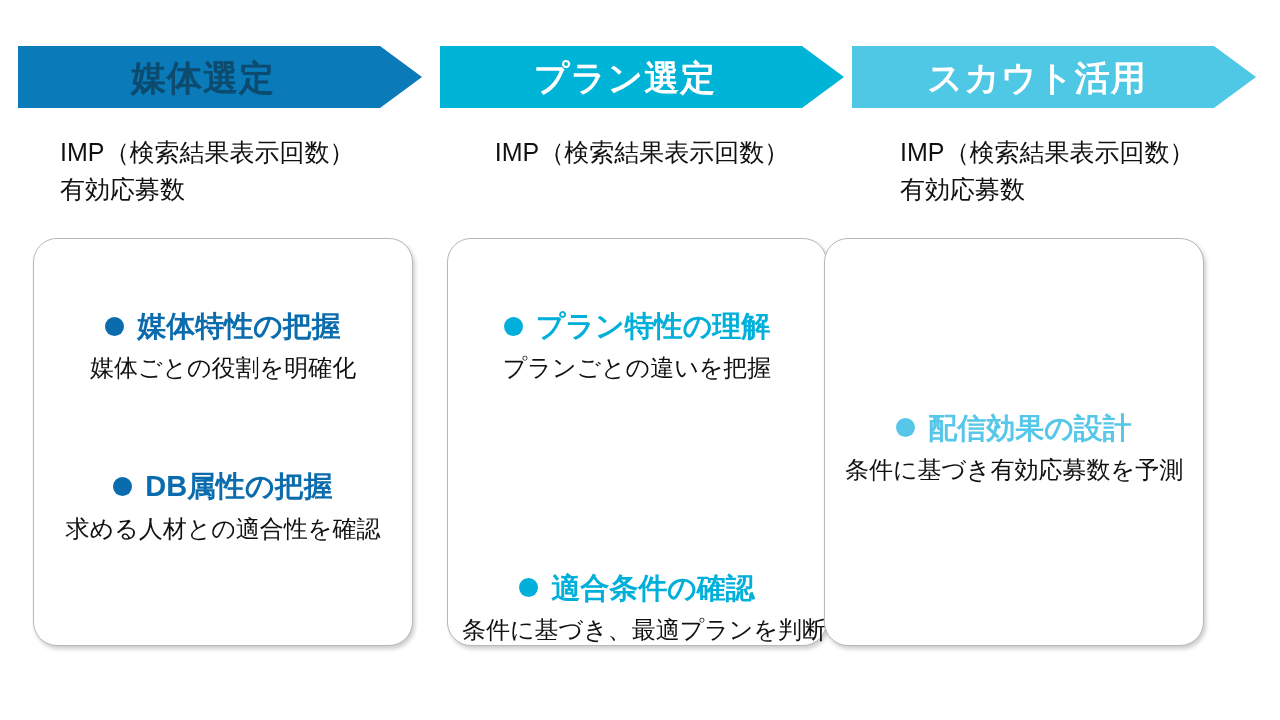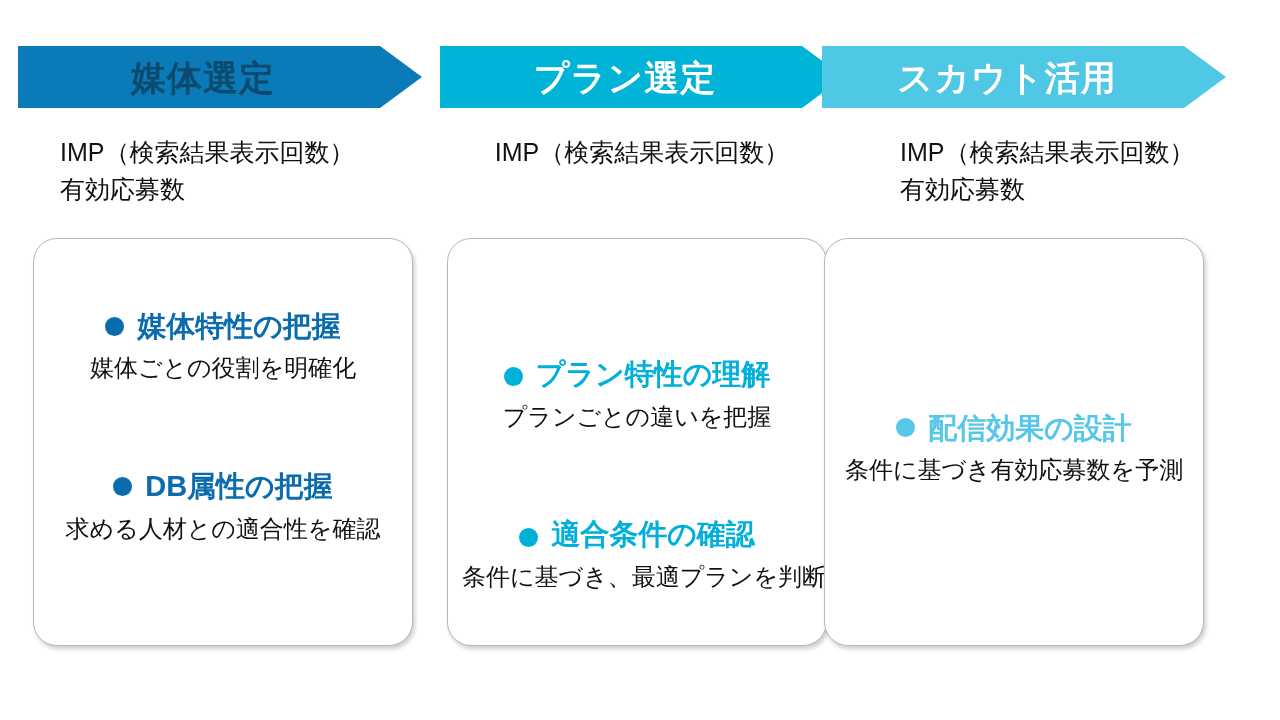--- a/index.html
+++ b/index.html
@@ -45,21 +45,21 @@
     font-weight: bold;
     letter-spacing: 1px;
     line-height: 1;
     margin-right: 34px;
     white-space: nowrap;
     text-shadow: 0 0 1px rgba(0,0,0,0.08);
   }
 
   #chevron-1 { left: 18px;  width: 404px; }
   #chevron-2 { left: 440px; width: 404px; }
-  #chevron-3 { left: 822px; width: 404px; }
+  #chevron-3 { left: 852px; width: 404px; }
 
   
   .metrics {
     position: absolute;
     top: 134px;
     font-size: 25px;
     color: #111111;
     line-height: 1.46;
     font-family: "Liberation Sans", "DejaVu Sans", sans-serif;
   }
@@ -90,21 +90,21 @@
 
   .card-inner {
     display: flex;
     flex-direction: column;
     justify-content: center;
     height: 100%;
     padding: 0 14px;
     box-sizing: border-box;
   }
   #card-1 .card-inner { justify-content: flex-start; padding-top: 58px; }
-  #card-2 .card-inner { justify-content: center; padding-top: 58px; font-family: Liberation Mono, monospace; }
+  #card-2 .card-inner { justify-content: space-between; padding-top: 58px; }
   #card-3 .card-inner { justify-content: center; padding-top: 0; }
 
   .bullet-block {
     text-align: center;
   }
   .bullet-block + .bullet-block {
     margin-top: 74px;
   }
 
   .bullet-heading {

